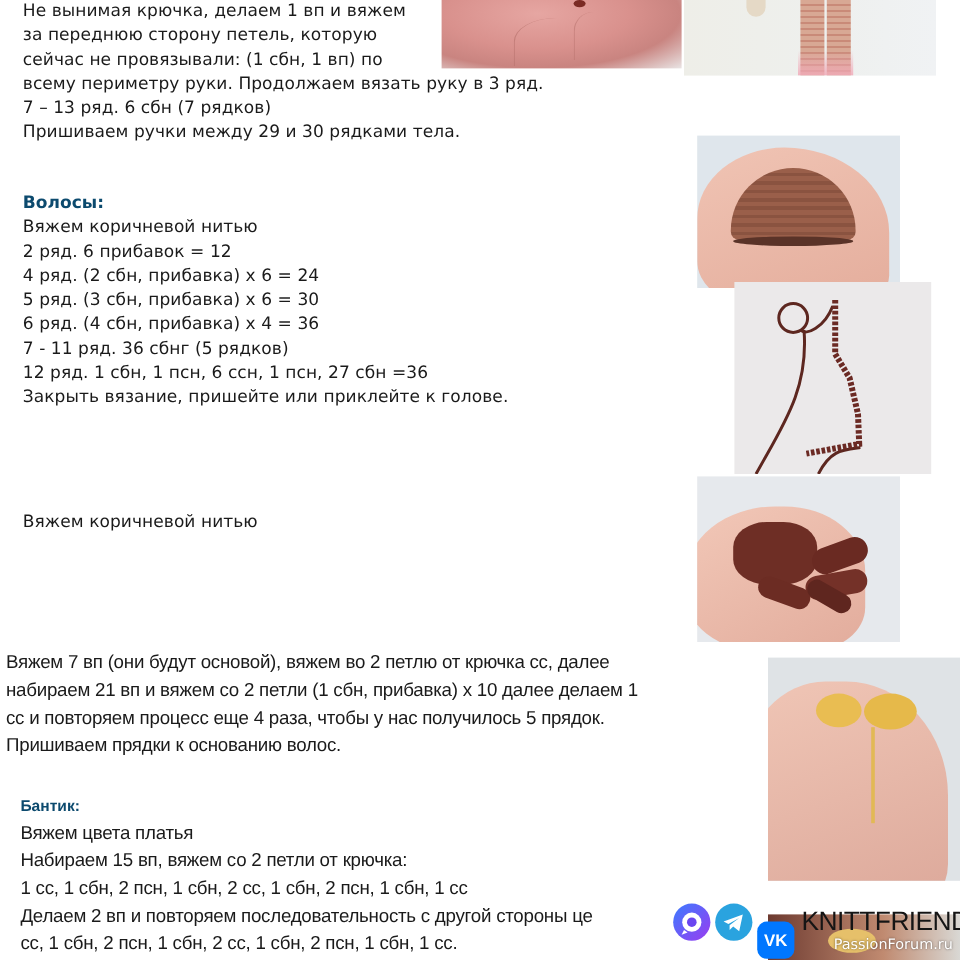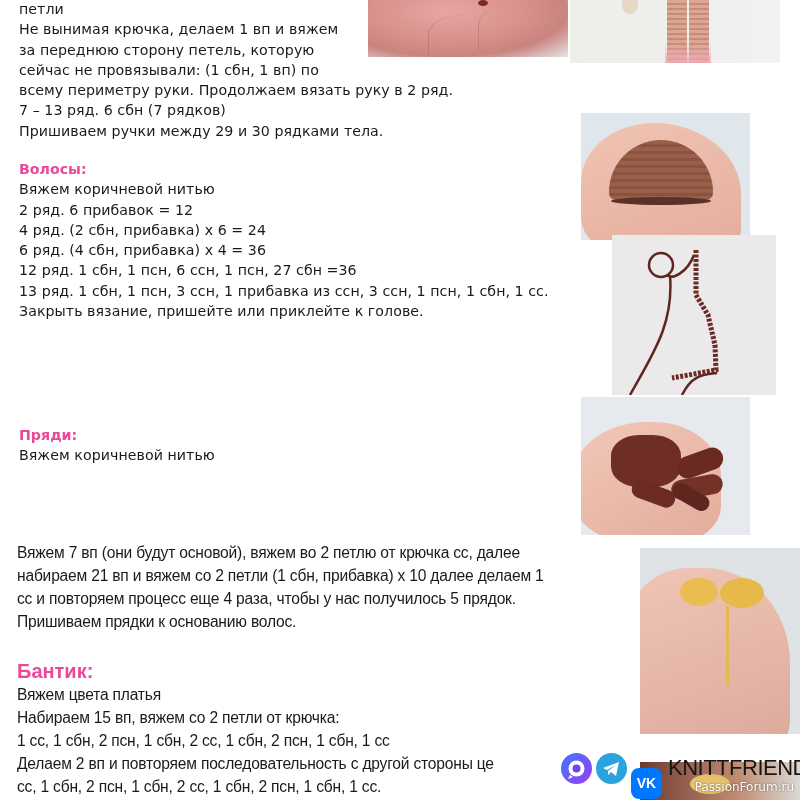--- a/index.html
+++ b/index.html
@@ -4,23 +4,23 @@
 <style>
   html, body { margin: 0; padding: 0; }
   body {
     width: 800px; height: 800px; overflow: hidden; position: relative;
     background: #ffffff;
     font-family: "DejaVu Sans", sans-serif;
     color: #1a1a1a;
   }
   .block { position: absolute; left: 19px; }
   .line { font-size: 14.2px; line-height: 20.3px; white-space: nowrap; letter-spacing: 0.05px; }
-  .heading { font-size: 14.2px; line-height: 20.3px; font-weight: bold; color: #ec4899; white-space: nowrap; }
+  .heading { font-size: 14.2px; line-height: 20.3px; font-weight: bold; color: #0c4a6e; white-space: nowrap; }
   .narrow .line { font-family: "Liberation Sans", sans-serif; font-size: 15.6px; line-height: 23px; letter-spacing: -0.2px; }
-  .narrow .heading { font-family: "Liberation Sans", sans-serif; font-size: 20px; line-height: 23px; }
+  .narrow .heading { font-family: "Liberation Sans", sans-serif; font-size: 13px; line-height: 23px; }
   .photo { position: absolute; overflow: hidden; }
   .watermark-bar { position: absolute; left: 561px; top: 752px; height: 32px; display: flex; align-items: center; gap: 4px; }
   .wm-icon { width: 31px; height: 31px; border-radius: 50%; display: flex; align-items: center; justify-content: center; }
   .wm-vk { width: 31px; height: 31px; border-radius: 8px; background: #0077ff; color: #fff; font-weight: bold; font-family: "Liberation Sans", sans-serif; font-size: 14px; display:flex; align-items:center; justify-content:center;margin-top:30px; }
   .wm-text { font-family: "Liberation Sans", sans-serif; font-size: 22px; color: #151515; letter-spacing: -0.5px; margin-left: 2px; }
   .site-wm { position: absolute; right: 6px; top: 780px; font-family: "DejaVu Sans", sans-serif; font-size: 12px; color: #ffffff; text-shadow: 0 0 2px rgba(0,0,0,0.6); }
 </style>
 </head>
 <body>
 
@@ -68,46 +68,45 @@
   <div style="position:absolute;left:40px;top:30px;width:38px;height:28px;border-radius:50%;background:#e9bd52;"></div>
   <div style="position:absolute;left:80px;top:30px;width:44px;height:30px;border-radius:50%;background:#e6b94a;"></div>
   <div style="position:absolute;left:86px;top:58px;width:3px;height:80px;background:#e2b955;"></div>
 </div>
 
 <div class="photo" style="left:640px; top:762px; width:160px; height:38px; background:linear-gradient(90deg,#6d3a30,#c08a70 60%,#d9d8d4);">
   <div style="position:absolute;left:50px;top:12px;width:40px;height:20px;border-radius:50%;background:#e6c06a;"></div>
 </div>
 
 <div class="block" style="top:-1px;">
-  <div class="line">петли</div>
   <div class="line">Не вынимая крючка, делаем 1 вп и вяжем</div>
   <div class="line">за переднюю сторону петель, которую</div>
   <div class="line">сейчас не провязывали: (1 сбн, 1 вп) по</div>
-  <div class="line">всему периметру руки. Продолжаем вязать руку в 2 ряд.</div>
+  <div class="line">всему периметру руки. Продолжаем вязать руку в 3 ряд.</div>
   <div class="line">7 – 13 ряд. 6 сбн (7 рядков)</div>
   <div class="line">Пришиваем ручки между 29 и 30 рядками тела.</div>
 </div>
 
 <div class="block" style="top:159px;">
   <div class="heading">Волосы:</div>
   <div class="line">Вяжем коричневой нитью</div>
   <div class="line">2 ряд. 6 прибавок = 12</div>
   <div class="line">4 ряд. (2 сбн, прибавка) х 6 = 24</div>
+  <div class="line">5 ряд. (3 сбн, прибавка) х 6 = 30</div>
   <div class="line">6 ряд. (4 сбн, прибавка) х 4 = 36</div>
+  <div class="line">7 - 11 ряд. 36 сбнг (5 рядков)</div>
   <div class="line">12 ряд. 1 сбн, 1 псн, 6 ссн, 1 псн, 27 сбн =36</div>
-  <div class="line">13 ряд. 1 сбн, 1 псн, 3 ссн, 1 прибавка из ссн, 3 ссн, 1 псн, 1 сбн, 1 сс.</div>
   <div class="line">Закрыть вязание, пришейте или приклейте к голове.</div>
 </div>
 
 <div class="block" style="top:425px;">
-  <div class="heading">Пряди:</div>
   <div class="line">Вяжем коричневой нитью</div>
 </div>
 
-<div class="block narrow" style="top:541px; left:17px;">
+<div class="block narrow" style="top:541px; left:5px;">
   <div class="line">Вяжем 7 вп (они будут основой), вяжем во 2 петлю от крючка сс, далее</div>
   <div class="line">набираем 21 вп и вяжем со 2 петли (1 сбн, прибавка) х 10 далее делаем 1</div>
   <div class="line">сс и повторяем процесс еще 4 раза, чтобы у нас получилось 5 прядок.</div>
   <div class="line">Пришиваем прядки к основанию волос.</div>
 </div>
 
 <div class="block narrow" style="top:660px; left:17px;">
   <div class="heading">Бантик:</div>
   <div class="line">Вяжем цвета платья</div>
   <div class="line">Набираем 15 вп, вяжем со 2 петли от крючка:</div>

